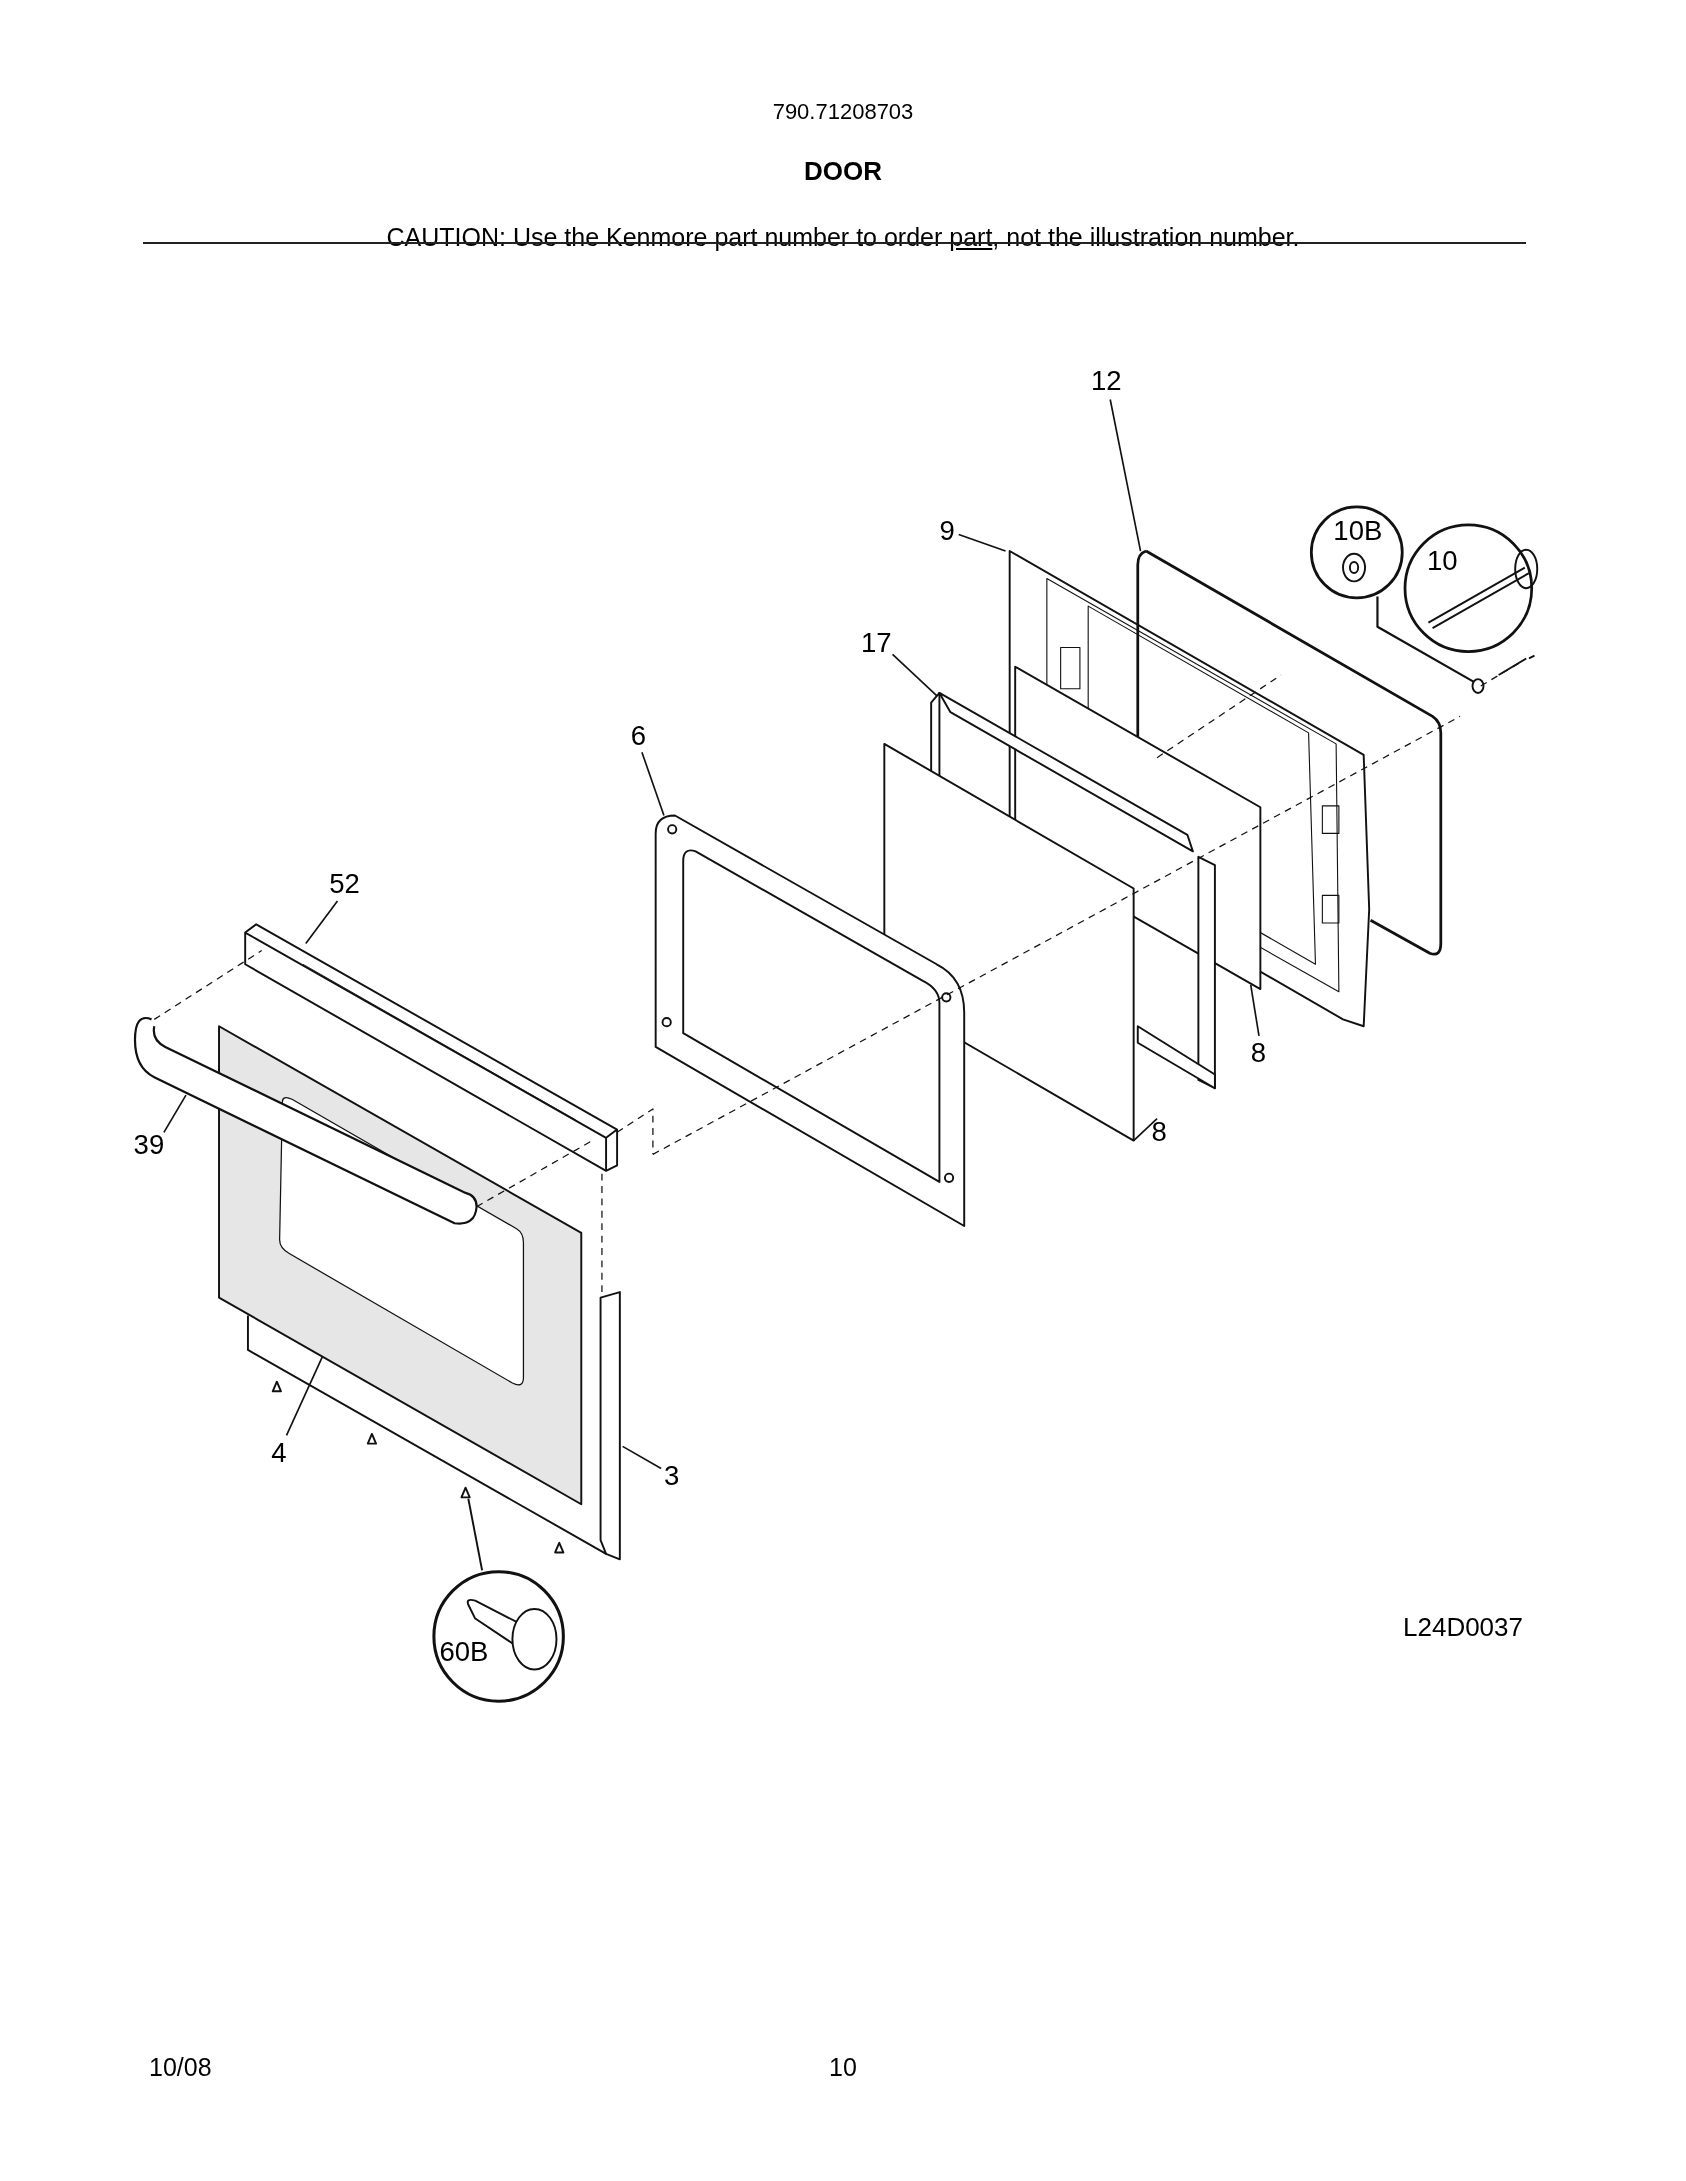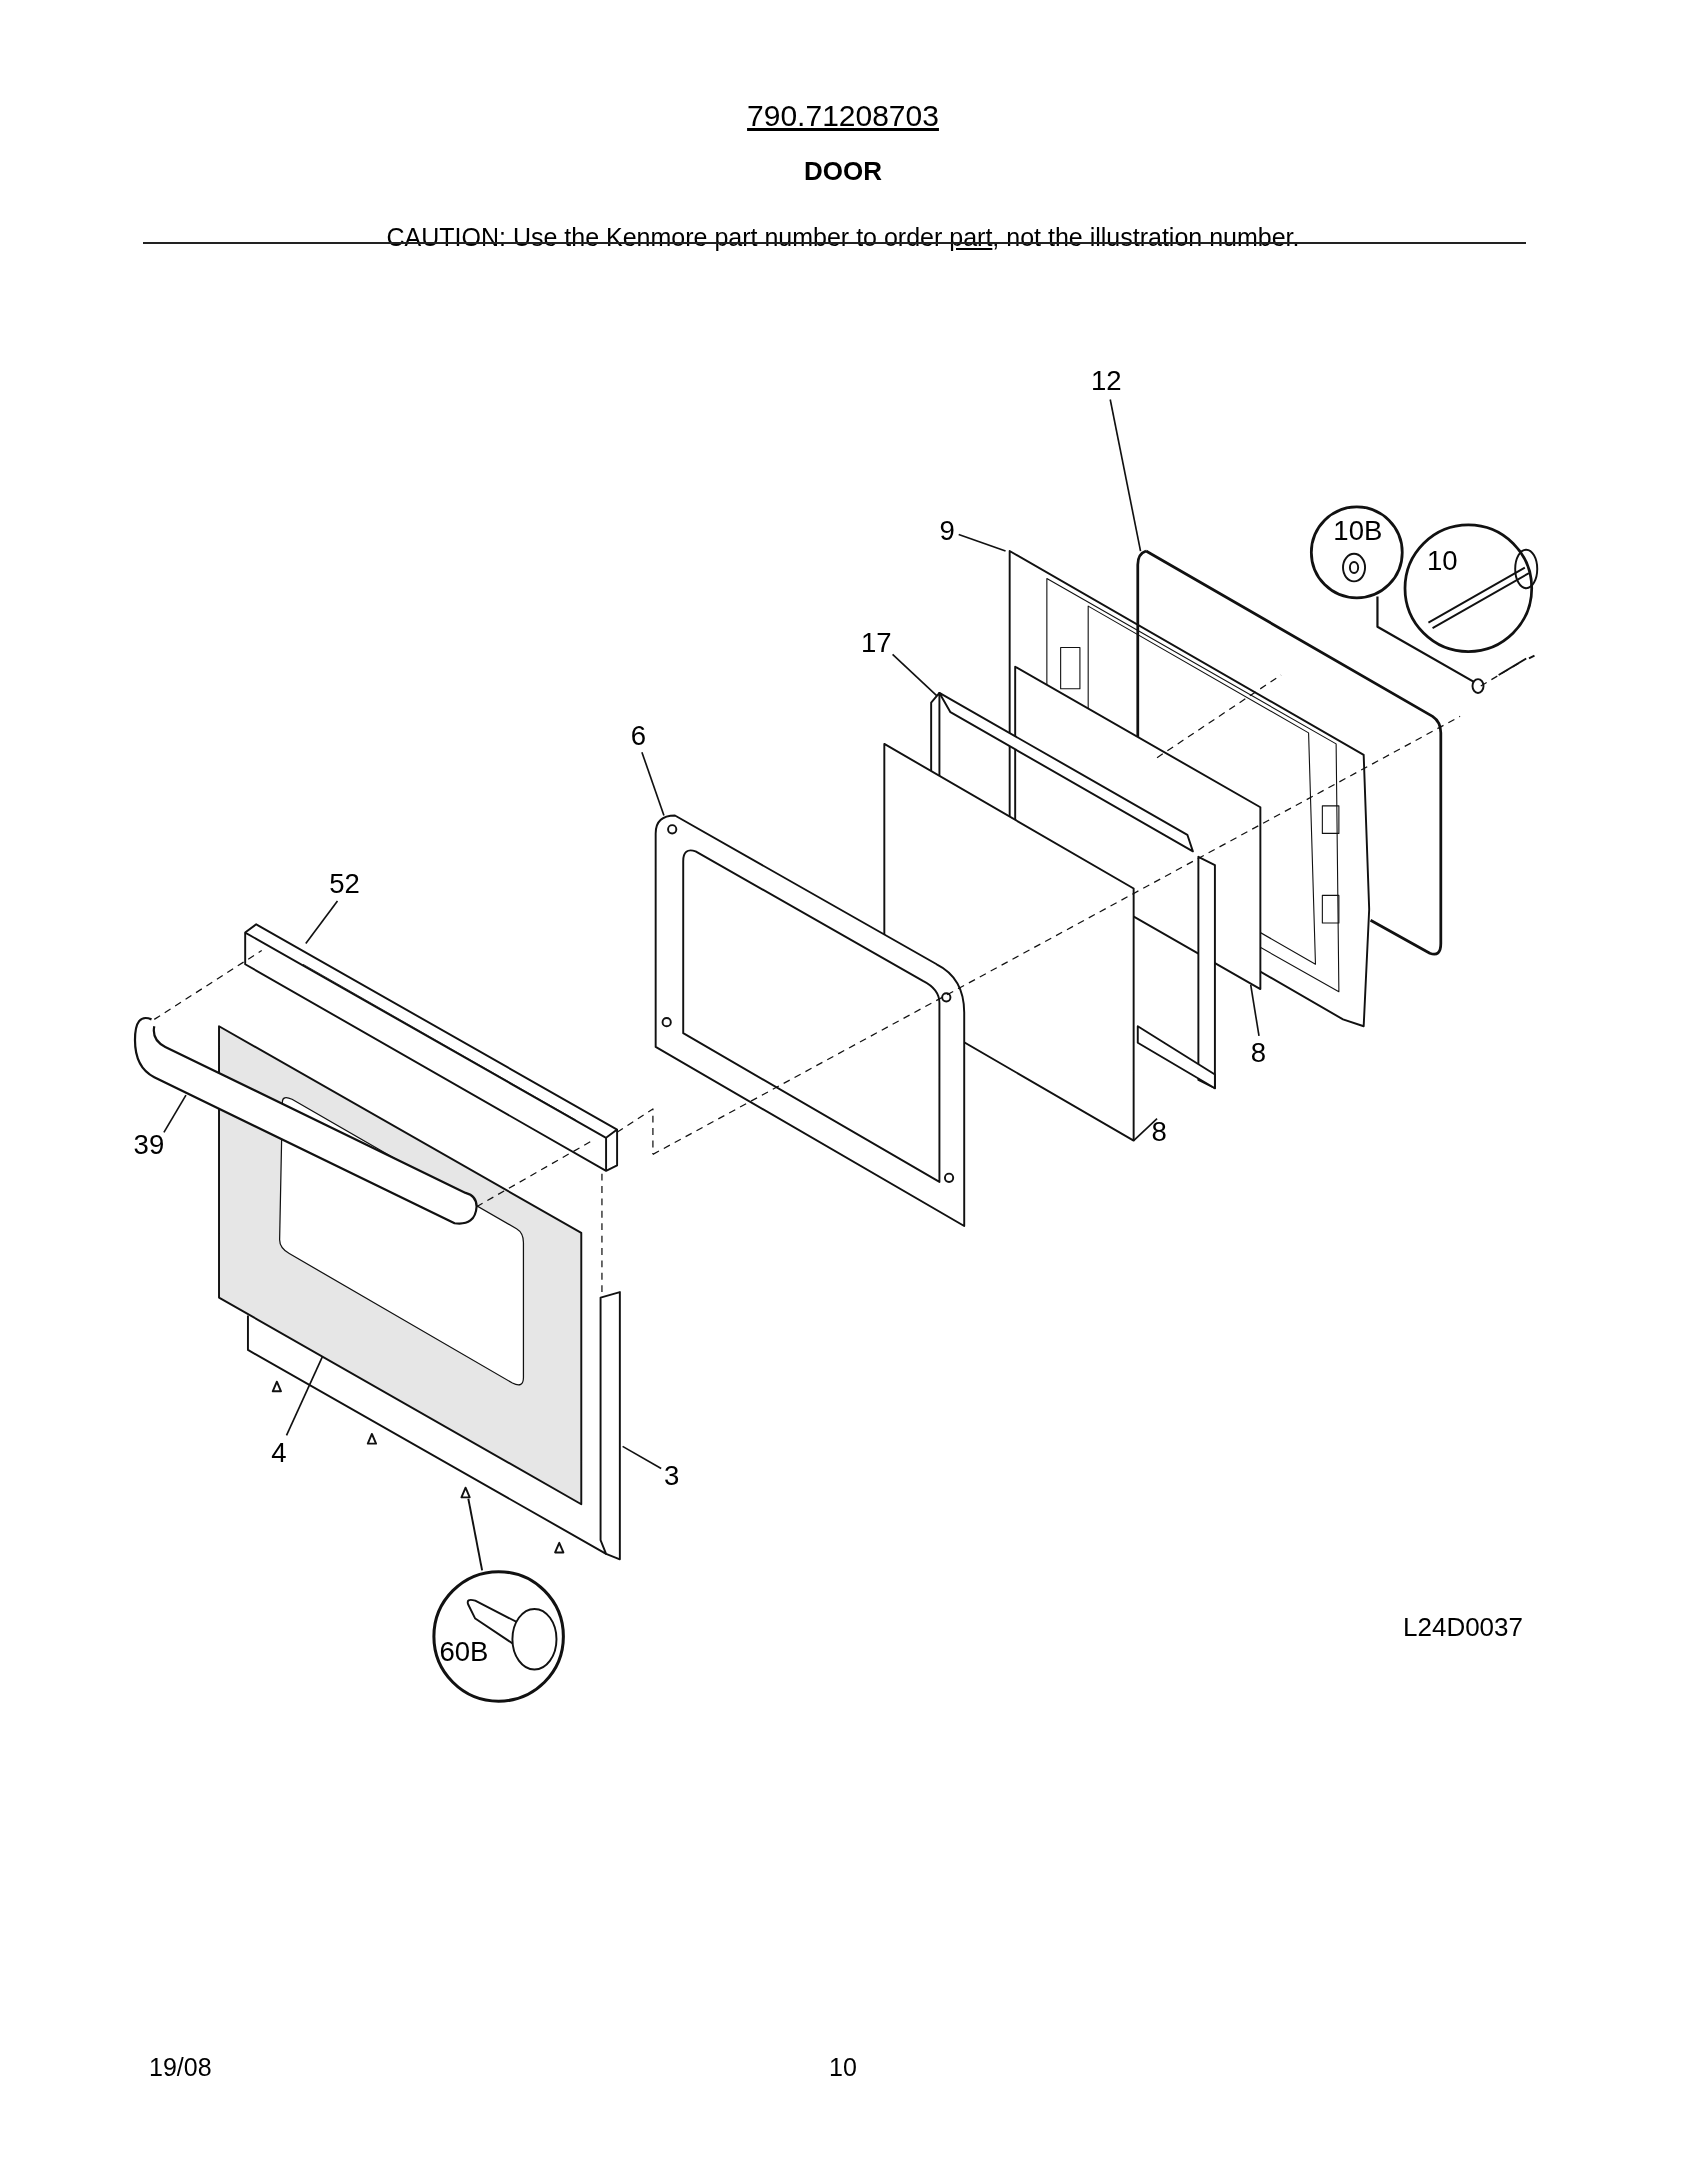--- a/index.html
+++ b/index.html
@@ -1,19 +1,19 @@
 <!DOCTYPE html>
 <html style="font-size:14.7px"><head>
 <meta charset="utf-8">
 <style>
   html, body { margin: 0; padding: 0; background: #ffffff; }
   body { width: 1686px; height: 2182px; position: relative; overflow: hidden;
          font-family: "Liberation Sans", sans-serif; color: #000; }
   .abs { position: absolute; }
-  .model { top: 99px; left: 0; width: 1686px; text-align: center; font-size: 30px; text-decoration: underline; }
+  .model { top: 99px; left: 0; width: 1686px; text-align: center; font-size: 22px; }
   .title { top: 156px; left: 0; width: 1686px; text-align: center; font-size: 26px; font-weight: bold; }
   .caution { top: 207px; left: 0; width: 1686px; text-align: center; font-size: 25px; margin-top: 16px; }
   .caution u { text-decoration: underline; }
   .rule { top: 242px; left: 143px; width: 1383px; height: 1.8px; background: #222; }
   .diagram { top: 0; left: 0; width: 1686px; height: 2182px; }
   .ref { top: 1612px; left: 1403px; font-size: 26px; }
   .date { top: 2053px; left: 149px; font-size: 25px; }
   .page { top: 2053px; left: 0; width: 1686px; text-align: center; font-size: 25px; }
   svg text { font-family: "Liberation Sans", sans-serif; font-size: 20px; fill: #000; }
 </style>
@@ -134,15 +134,15 @@
   <text x="239" y="648">52</text>
   <text x="97" y="838">39</text>
   <text x="908" y="771">8</text>
   <text x="836" y="828">8</text>
   <text x="197" y="1061">4</text>
   <text x="482" y="1078">3</text>
   <text x="319" y="1206">60B</text>
 </svg>
 
 <div class="abs ref">L24D0037</div>
-<div class="abs date">19/08</div>
+<div class="abs date">10/08</div>
 <div class="abs page">10</div>
 
 
 </body></html>

